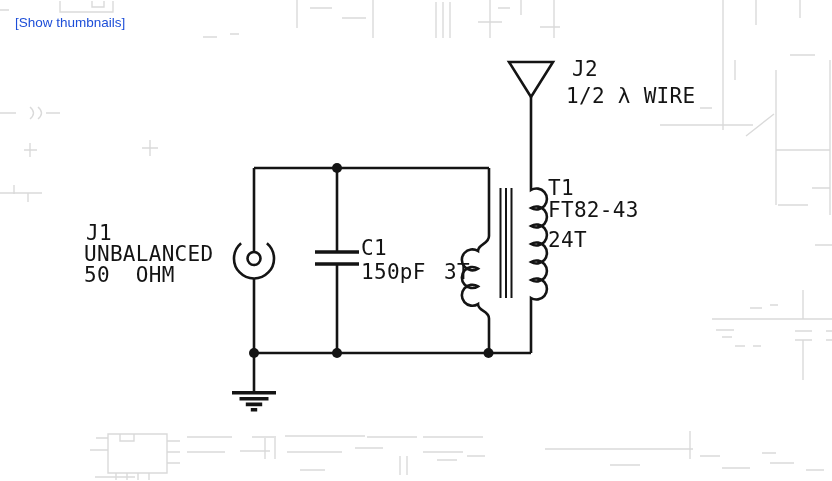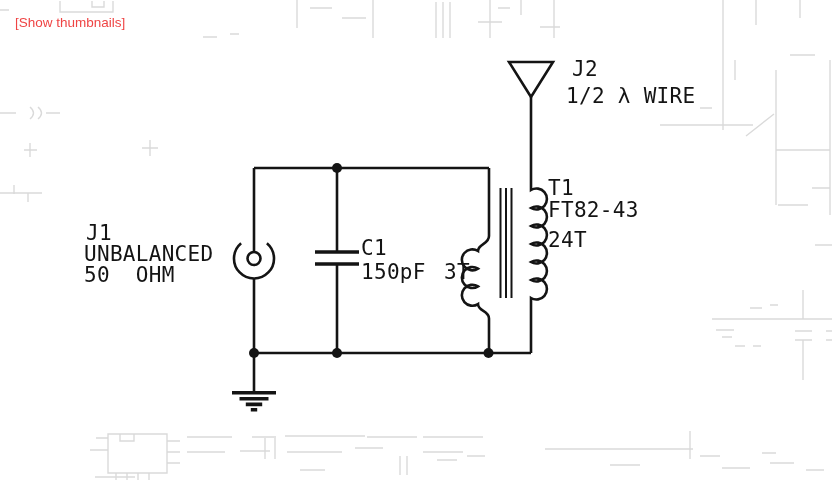--- a/index.html
+++ b/index.html
@@ -5,21 +5,21 @@
   html,body { margin:0; padding:0; }
   body {
     width:832px; height:481px;
     background:#ffffff;
     position:relative;
     overflow:hidden;
     font-family:"Liberation Sans", sans-serif;
   }
   .thumb-link {
     position:absolute; left:15px; top:15px;
-    font-size:13.5px; color:#ef4444;
+    font-size:13.5px; color:#1d4ed8;
     text-decoration:none; cursor:pointer;
     font-family:"Liberation Sans", sans-serif;
   }
   svg.canvas { position:absolute; left:0; top:0; }
   .wire   { stroke:#141414; stroke-width:2.6; fill:none; stroke-linecap:butt; }
   .plate  { stroke:#141414; stroke-width:3.4; fill:none; }
   .gbar   { stroke:#141414; stroke-width:3.6; fill:none; }
   .core   { stroke:#141414; stroke-width:2;   fill:none; }
   .dot    { fill:#141414; stroke:none; }
   .faint  { stroke:#dadada; stroke-width:1.4; fill:none; }

